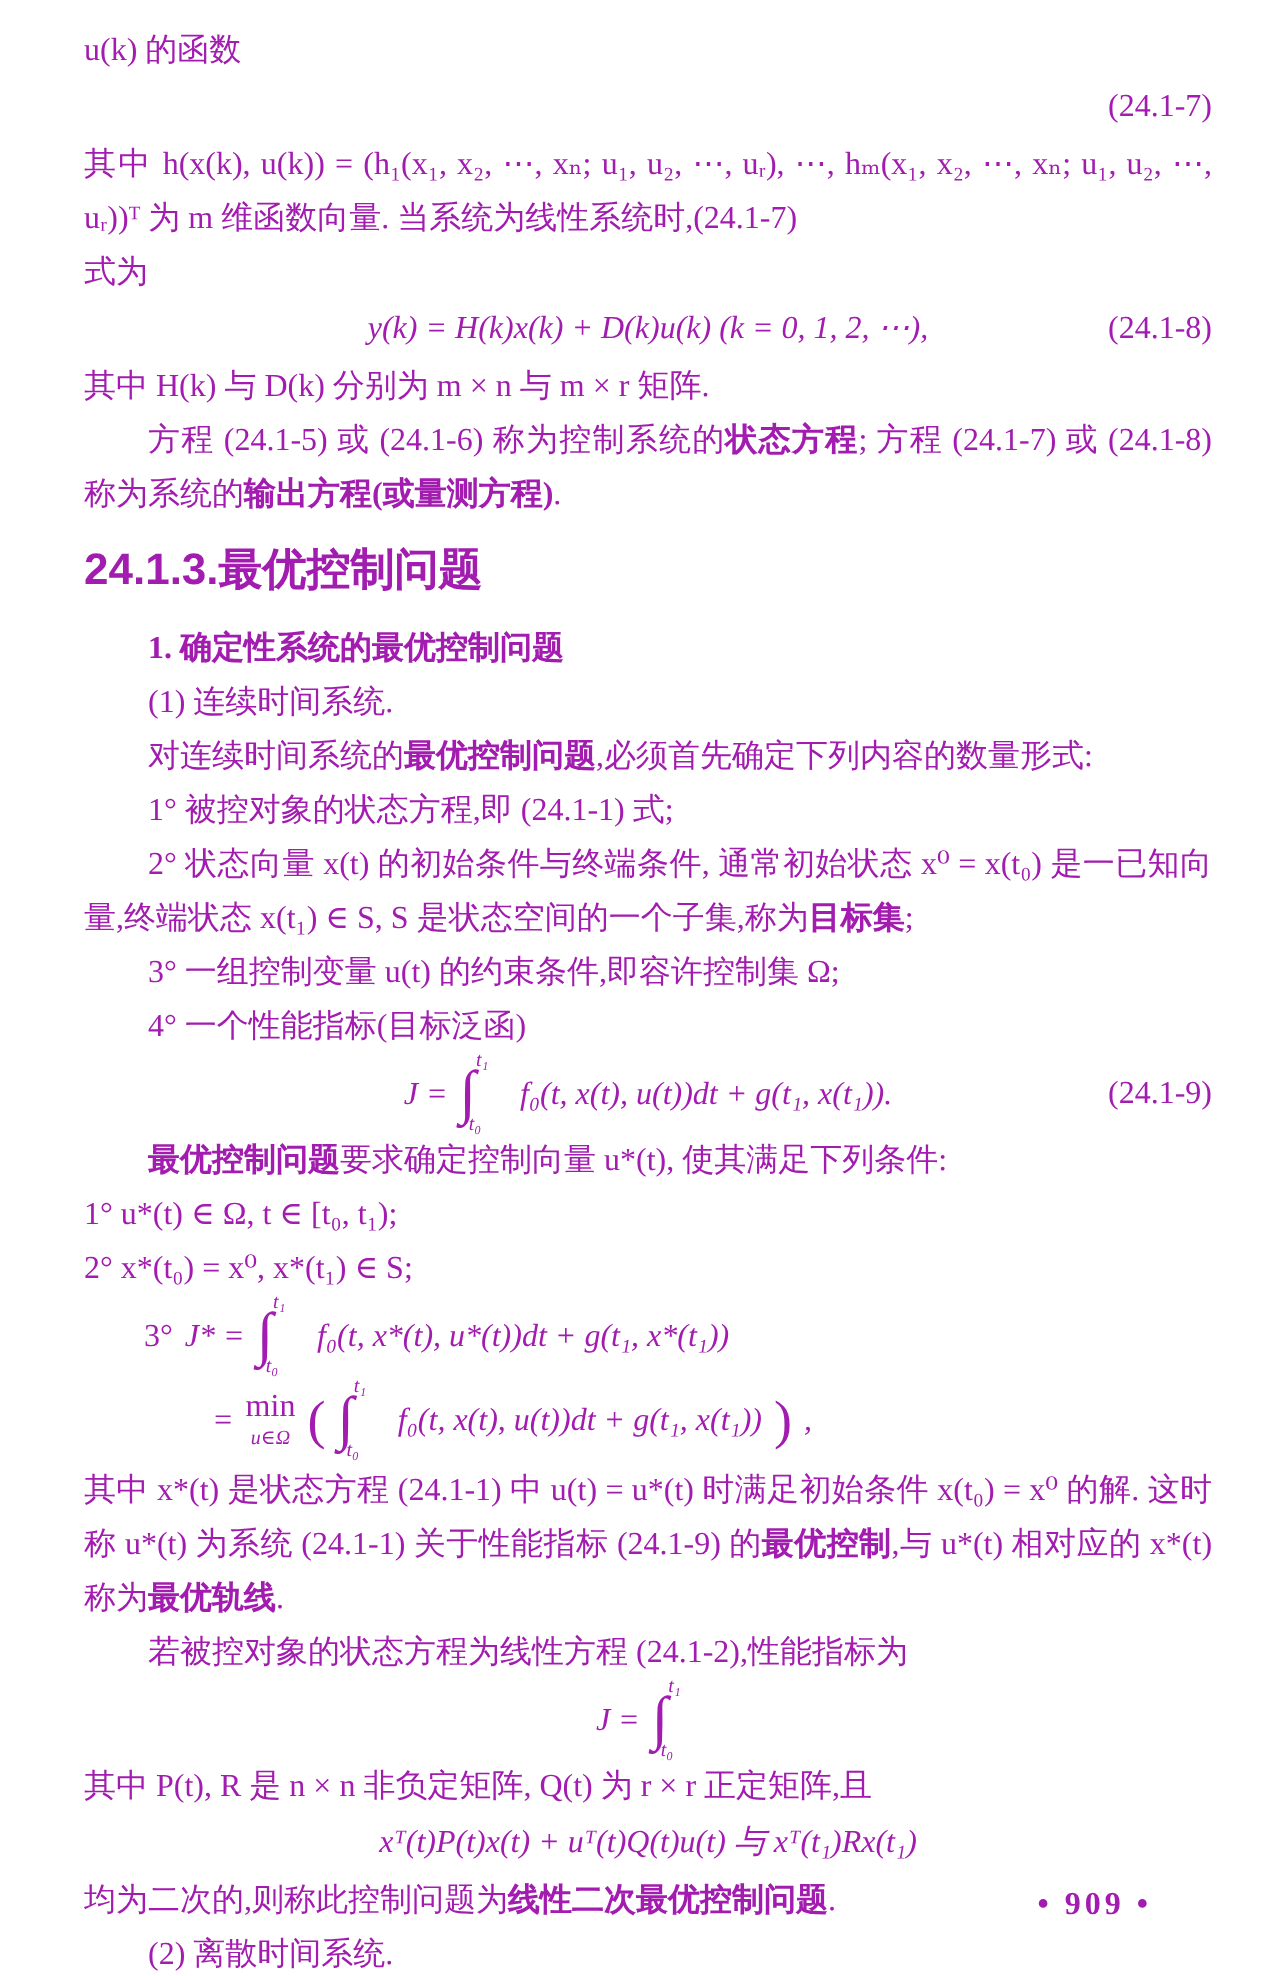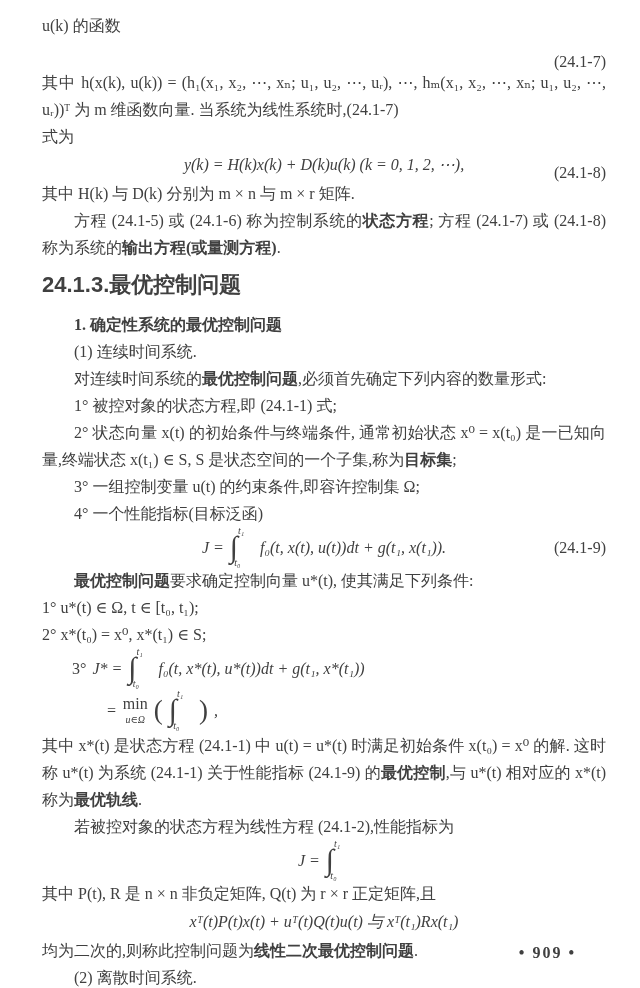--- a/index.html
+++ b/index.html
@@ -1,35 +1,35 @@
 <!DOCTYPE html>
 <html><head>
 <meta charset="utf-8">
 <style>
   html,body { margin:0; padding:0; background:#e8e8e8; }
   .page {
     position:relative;
     width:640px; height:988px;
     margin:0 auto;
     background:#ffffff;
-    color:#404040;
+    color:#a21caf;
     font-family:"Liberation Serif","DejaVu Serif",serif;
     font-size:16px;
     line-height:27px;
     overflow:hidden;
   }
   .content { padding:12px 34px 0 42px; }
   p { margin:0; text-align:justify; }
   .indent { text-indent:2em; }
   .b { font-weight:bold;margin-top:11px; }
   .mt { font-style:italic; }
 
   
   .eq { position:relative; text-align:center; height:30px; line-height:30px; }
-  .eq .num { position:absolute; right:0; top:8px; font-style:normal; }
+  .eq .num { position:absolute; right:0; top:0; font-style:normal; }
   .eq-flex {
     display:flex; align-items:center; justify-content:center;
     column-gap:6px; height:40px; position:relative;
   }
   .eq-flex .num { position:absolute; right:0; top:50%; transform:translateY(-50%); font-style:normal; }
   .eq-left  { justify-content:flex-start; padding-left:30px; }
   .eq-left2 { justify-content:flex-start; padding-left:64px; height:44px; }
 
   
   .iw { display:inline-block; position:relative; margin-right:16px; }
@@ -133,20 +133,21 @@
       <span class="mw">
         <span class="word">min</span>
         <span class="sub mt">u∈Ω</span>
       </span>
       <span class="bigp">(</span>
       <span class="iw">
         <span class="g">∫</span>
         <span class="up mt">t₁</span>
         <span class="lo mt">t₀</span>
       </span>
+      <span class="mt">f₀(t, x(t), u(t))dt + g(t₁, x(t₁))</span>
       <span class="bigp">)</span>
       <span class="mt">,</span>
     </div>
 
     <p>
       <span>其中 x*(t) 是状态方程 (24.1-1) 中 u(t) = u*(t) 时满足初始条件 x(t₀) = x⁰ 的解. 这时称 u*(t) 为系统 (24.1-1) 关于性能指标 (24.1-9) 的</span><span class="b">最优控制</span><span>,与 u*(t) 相对应的 x*(t) 称为</span><span class="b">最优轨线</span><span>.</span>
     </p>
 
     <p class="indent">若被控对象的状态方程为线性方程 (24.1-2),性能指标为</p>
 

